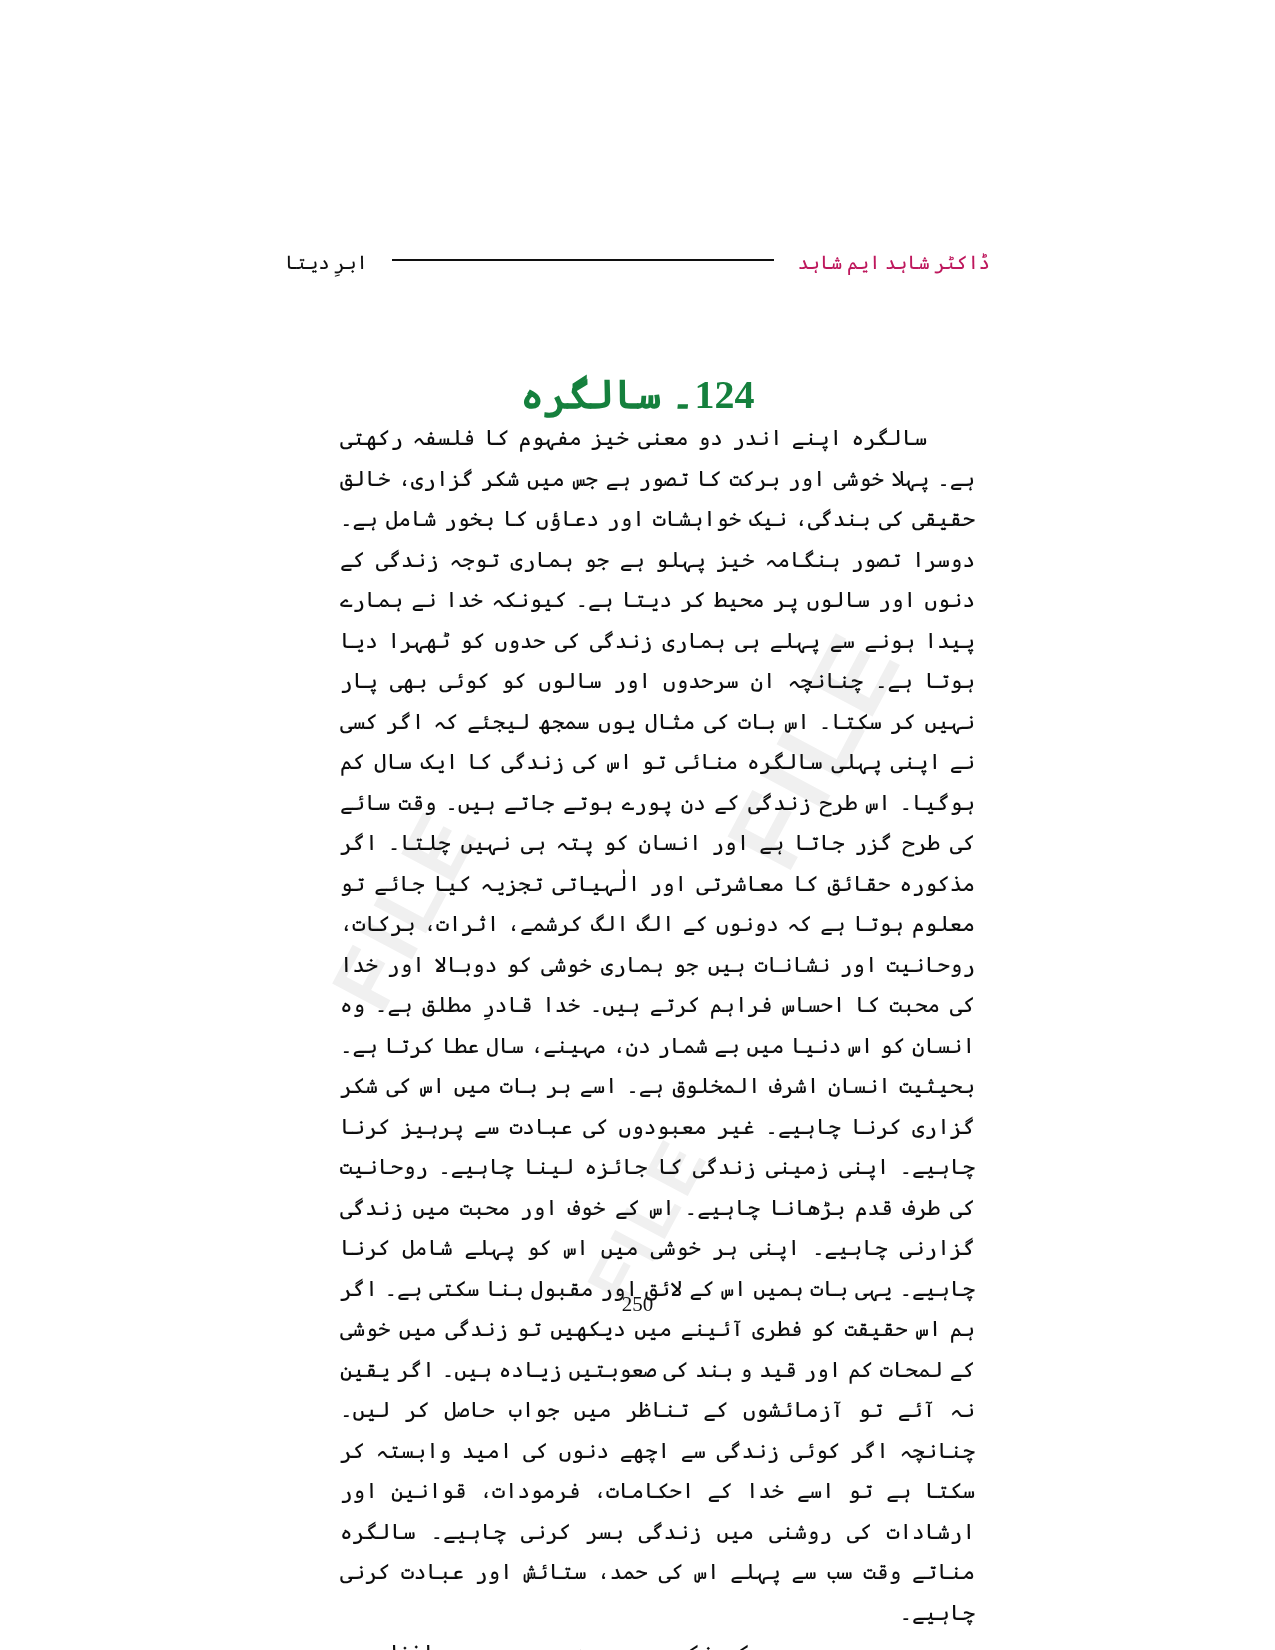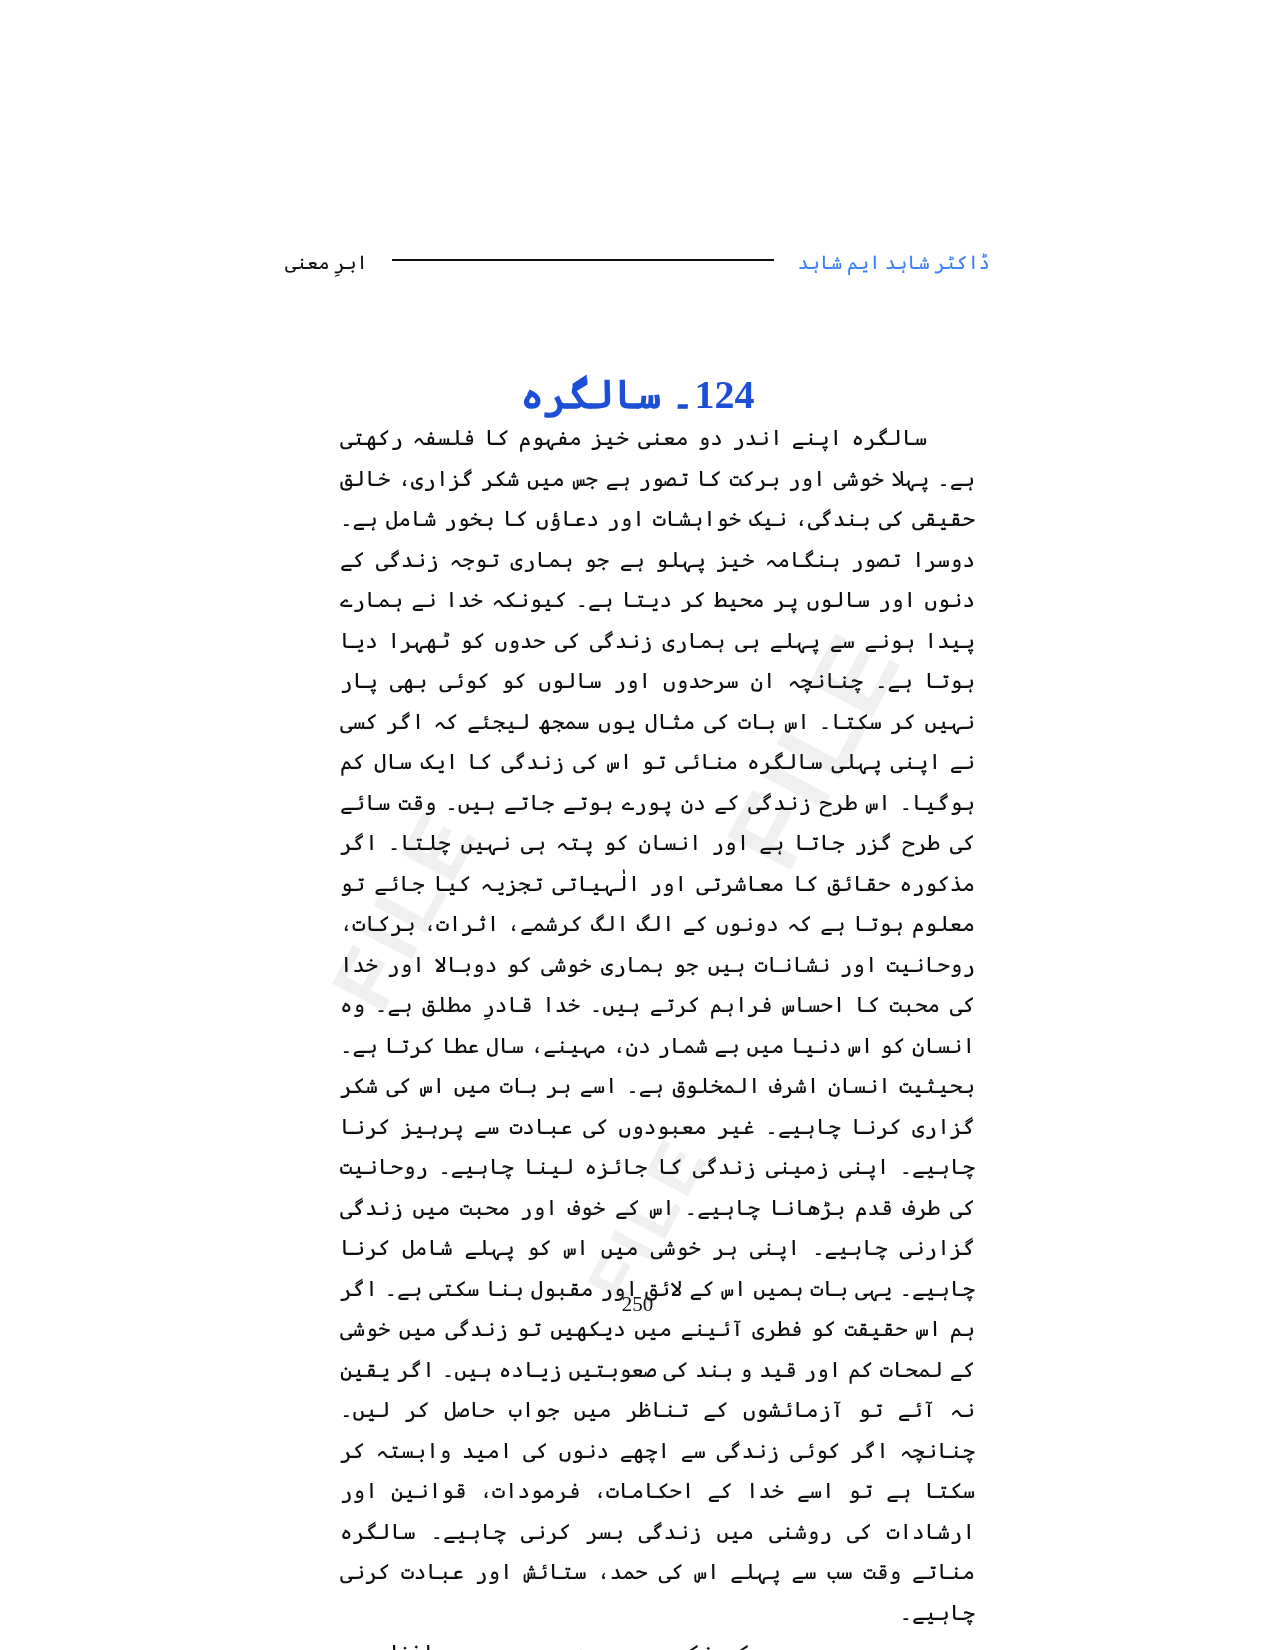--- a/index.html
+++ b/index.html
@@ -70,21 +70,21 @@
     display: flex;
     flex-direction: row;
     align-items: center;
     justify-content: flex-start;
     gap: 14px;
     z-index: 2;
   }
   .rh-author {
     font-family: "Liberation Serif", "DejaVu Serif", serif;
     font-size: 19px;
-    color: #3b82f6;
+    color: #be185d;
     white-space: nowrap;
     line-height: 1;
     padding-top: 4px;
   }
   .rh-rule {
     flex: 1 1 auto;
     height: 0;
     border-top: 2px solid #101010;
     margin: 0 10px;
   }
@@ -101,21 +101,21 @@
   .chapter-title {
     position: absolute;
     top: 344px;
     left: 0;
     right: 0;
     text-align: center;
     z-index: 2;
     font-family: "Liberation Serif", "DejaVu Serif", serif;
     font-size: 40px;
     font-weight: 700;
-    color: #1d4ed8;
+    color: #15803d;
     direction: rtl;
     line-height: 1.2;
   }
   .chapter-title .num {
     font-family: "Liberation Serif", "DejaVu Serif", serif;
     font-weight: 700;
   }
 
   
   .body-block {
@@ -165,21 +165,21 @@
 
   <div class="watermark">
     <span class="wm-a">FILE</span>
     <span class="wm-b">FILE</span>
     <span class="wm-c">FILE</span>
   </div>
 
   <div class="running-head">
     <div class="rh-author">ڈاکٹر شاہد ایم شاہد</div>
     <div class="rh-rule"></div>
-    <div class="rh-booktitle">ابرِ معنی</div>
+    <div class="rh-booktitle">ابرِ دیتا</div>
   </div>
 
   <h1 class="chapter-title">
     <span class="num">124۔ سالگرہ</span>
   </h1>
 
   <div class="body-block">
     <p>سالگرہ اپنے اندر دو معنی خیز مفہوم کا فلسفہ رکھتی ہے۔ پہلا خوشی اور برکت کا تصور ہے جس میں شکر گزاری، خالق حقیقی کی بندگی، نیک خواہشات اور دعاؤں کا بخور شامل ہے۔ دوسرا تصور ہنگامہ خیز پہلو ہے جو ہماری توجہ زندگی کے دنوں اور سالوں پر محیط کر دیتا ہے۔ کیونکہ خدا نے ہمارے پیدا ہونے سے پہلے ہی ہماری زندگی کی حدوں کو ٹھہرا دیا ہوتا ہے۔ چنانچہ ان سرحدوں اور سالوں کو کوئی بھی پار نہیں کر سکتا۔ اس بات کی مثال یوں سمجھ لیجئے کہ اگر کسی نے اپنی پہلی سالگرہ منائی تو اس کی زندگی کا ایک سال کم ہوگیا۔ اس طرح زندگی کے دن پورے ہوتے جاتے ہیں۔ وقت سائے کی طرح گزر جاتا ہے اور انسان کو پتہ ہی نہیں چلتا۔ اگر مذکورہ حقائق کا معاشرتی اور الٰہیاتی تجزیہ کیا جائے تو معلوم ہوتا ہے کہ دونوں کے الگ الگ کرشمے، اثرات، برکات، روحانیت اور نشانات ہیں جو ہماری خوشی کو دوبالا اور خدا کی محبت کا احساس فراہم کرتے ہیں۔ خدا قادرِ مطلق ہے۔ وہ انسان کو اس دنیا میں بے شمار دن، مہینے، سال عطا کرتا ہے۔ بحیثیت انسان اشرف المخلوق ہے۔ اسے ہر بات میں اس کی شکر گزاری کرنا چاہیے۔ غیر معبودوں کی عبادت سے پرہیز کرنا چاہیے۔ اپنی زمینی زندگی کا جائزہ لینا چاہیے۔ روحانیت کی طرف قدم بڑھانا چاہیے۔ اس کے خوف اور محبت میں زندگی گزارنی چاہیے۔ اپنی ہر خوشی میں اس کو پہلے شامل کرنا چاہیے۔ یہی بات ہمیں اس کے لائق اور مقبول بنا سکتی ہے۔ اگر ہم اس حقیقت کو فطری آئینے میں دیکھیں تو زندگی میں خوشی کے لمحات کم اور قید و بند کی صعوبتیں زیادہ ہیں۔ اگر یقین نہ آئے تو آزمائشوں کے تناظر میں جواب حاصل کر لیں۔ چنانچہ اگر کوئی زندگی سے اچھے دنوں کی امید وابستہ کر سکتا ہے تو اسے خدا کے احکامات، فرمودات، قوانین اور ارشادات کی روشنی میں زندگی بسر کرنی چاہیے۔ سالگرہ مناتے وقت سب سے پہلے اس کی حمد، ستائش اور عبادت کرنی چاہیے۔</p>
     <p class="tail">کیونکہ وہ معبودوں میں سب سے افضل ہے۔</p>
   </div>

